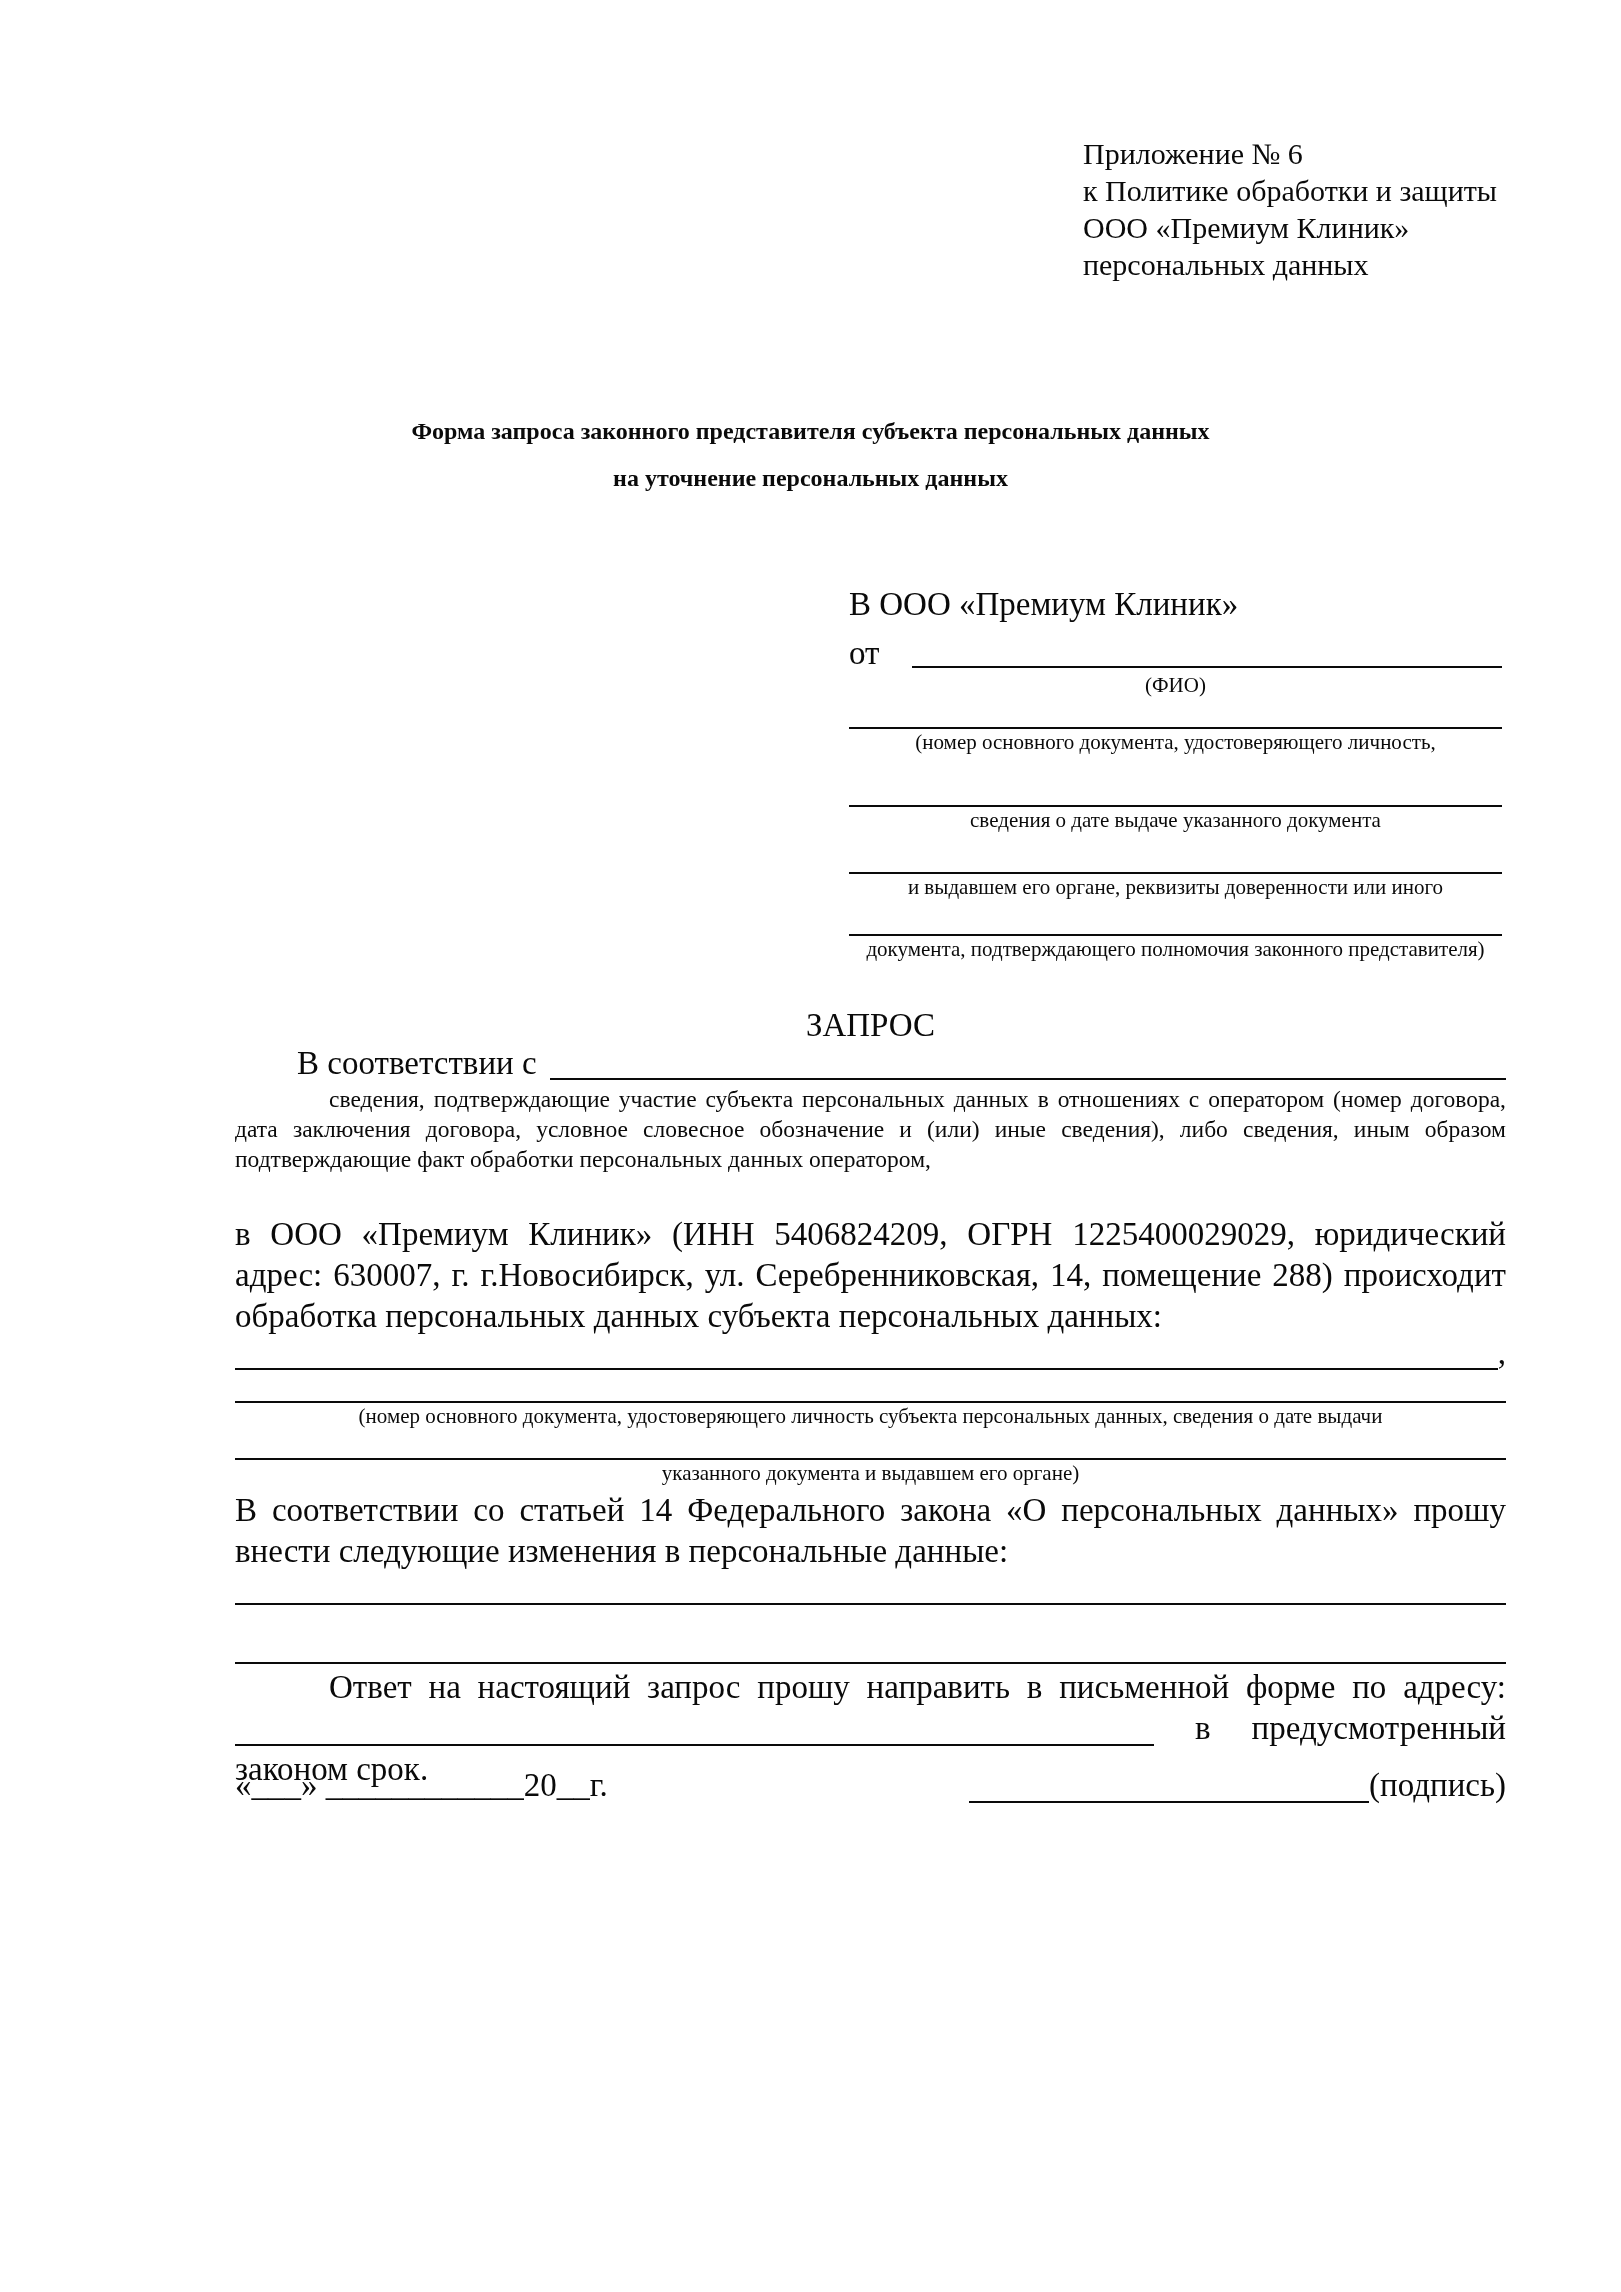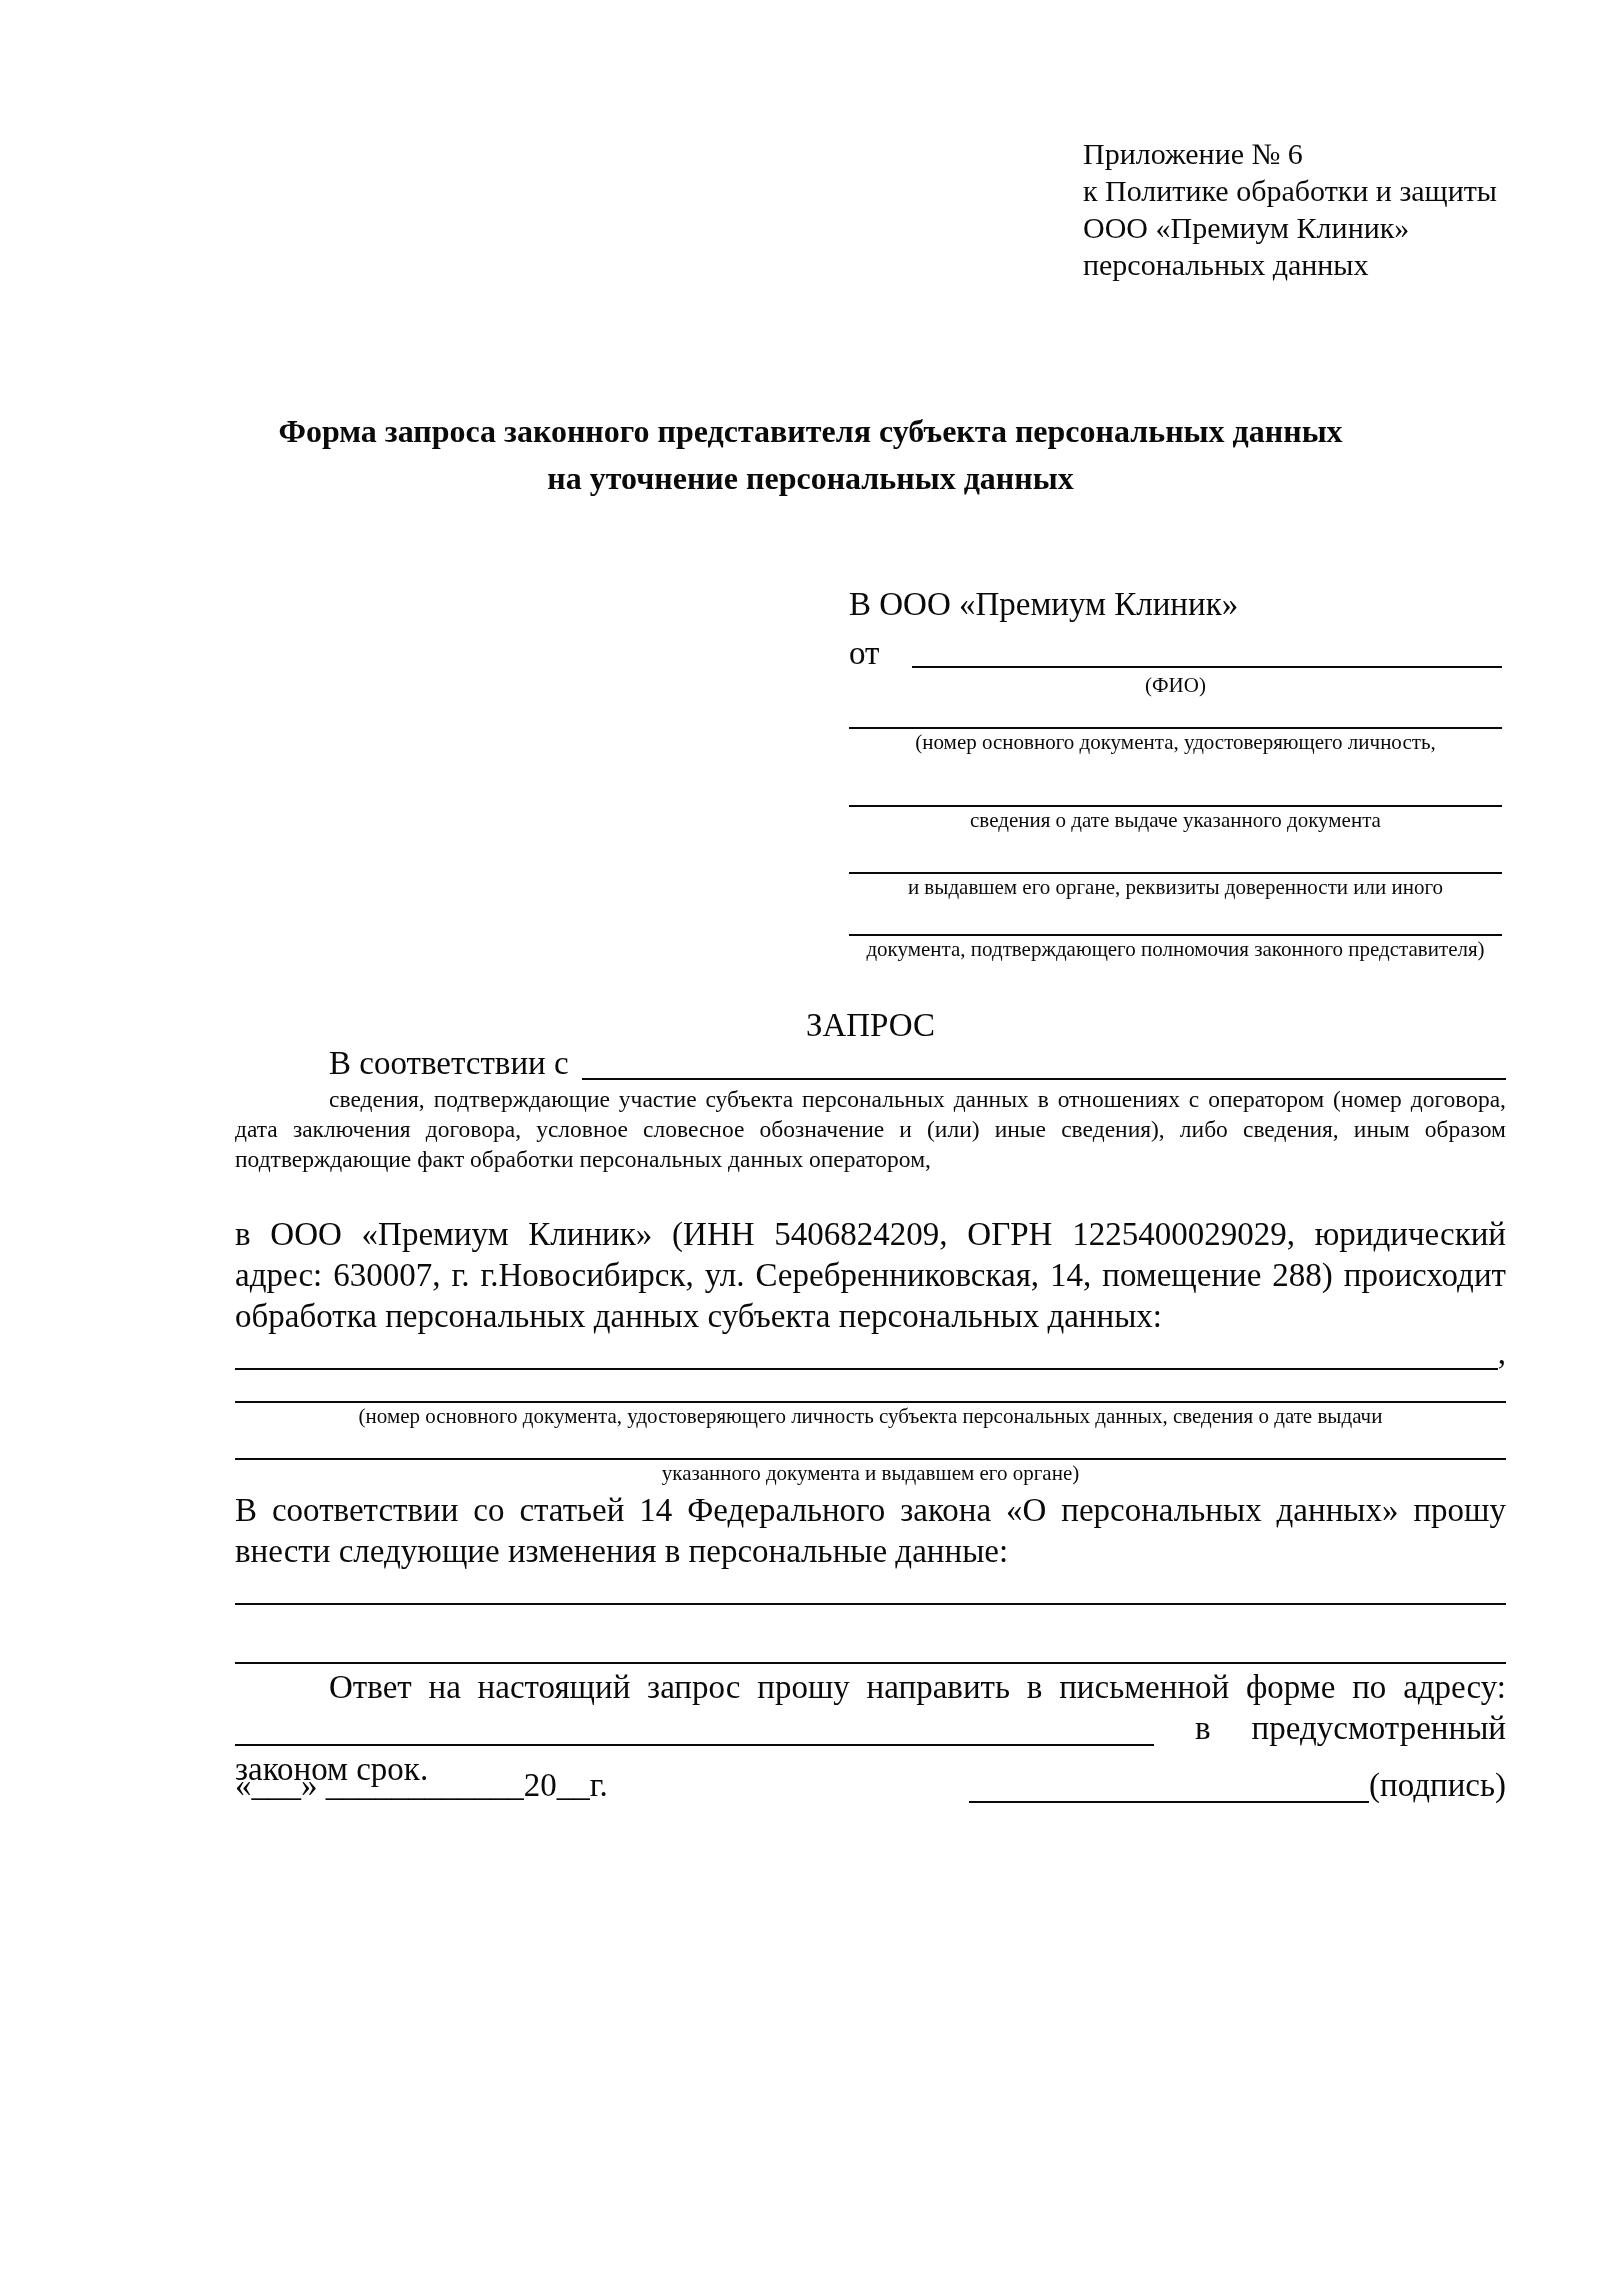--- a/index.html
+++ b/index.html
@@ -8,37 +8,37 @@
     width:1621px;height:2293px;
     margin:0 auto;
     background:#ffffff;
     color:#0a0a0a;
     font-family:"Liberation Serif", serif;
     overflow:hidden;
   }
   
   .annex{position:absolute;left:1083px;top:135px;font-size:30px;line-height:37px;white-space:nowrap;}
   
-  .title{position:absolute;left:154px;top:408px;width:1313px;text-align:center;font-weight:bold;font-size:32px;line-height:47px;}
+  .title{position:absolute;left:154px;top:408px;width:1313px;text-align:center;font-weight:bold;font-size:24px;line-height:47px;}
   .title div{white-space:nowrap;}
   
   .addressee{position:absolute;left:849px;top:586px;width:653px;font-size:33px;}
   .addr-to{height:43px;white-space:nowrap;}
   .row{display:flex;align-items:flex-end;}
   .addr-from{height:43px;gap:21px;}
   .addr-from .label{margin-right:11.8px;}
   .fill{flex:1;border-bottom:2.9px solid #0a0a0a;height:7.8px;margin-bottom:3.9px;}
   .cap{text-align:center;font-size:21px;line-height:27.4px;height:27.4px;}
   .u-line{border-bottom:2.9px solid #0a0a0a;}
   
   .zapros{position:absolute;left:235px;top:1004px;width:1271px;text-align:center;font-size:33px;line-height:43px;}
   
   .main{position:absolute;left:235px;top:1043px;width:1271px;font-size:33px;line-height:41px;}
   .accordance{height:41px;}
-  .accordance .label{margin-left:94px;margin-right:13.7px;white-space:nowrap;}
+  .accordance .label{margin-left:62px;margin-right:13.7px;white-space:nowrap;}
   .footnote{font-size:23.5px;line-height:30px;text-align:justify;text-indent:94px;}
   .par{text-align:justify;margin-top:40px;}
   .comma-row{height:37px;}
   .law{margin-top:2px;}
   .blank1{height:31px;}
   .blank2{height:57px;}
   .answer{margin-top:3.9px;text-align:justify;text-align-last:justify;text-indent:94px;height:41px;}
   .answer-mid{height:41px;justify-content:space-between;}
   .fill-addr{width:919px;border-bottom:2.9px solid #0a0a0a;height:7.8px;margin-bottom:3.9px;}
   .answer-end{height:41px;}

